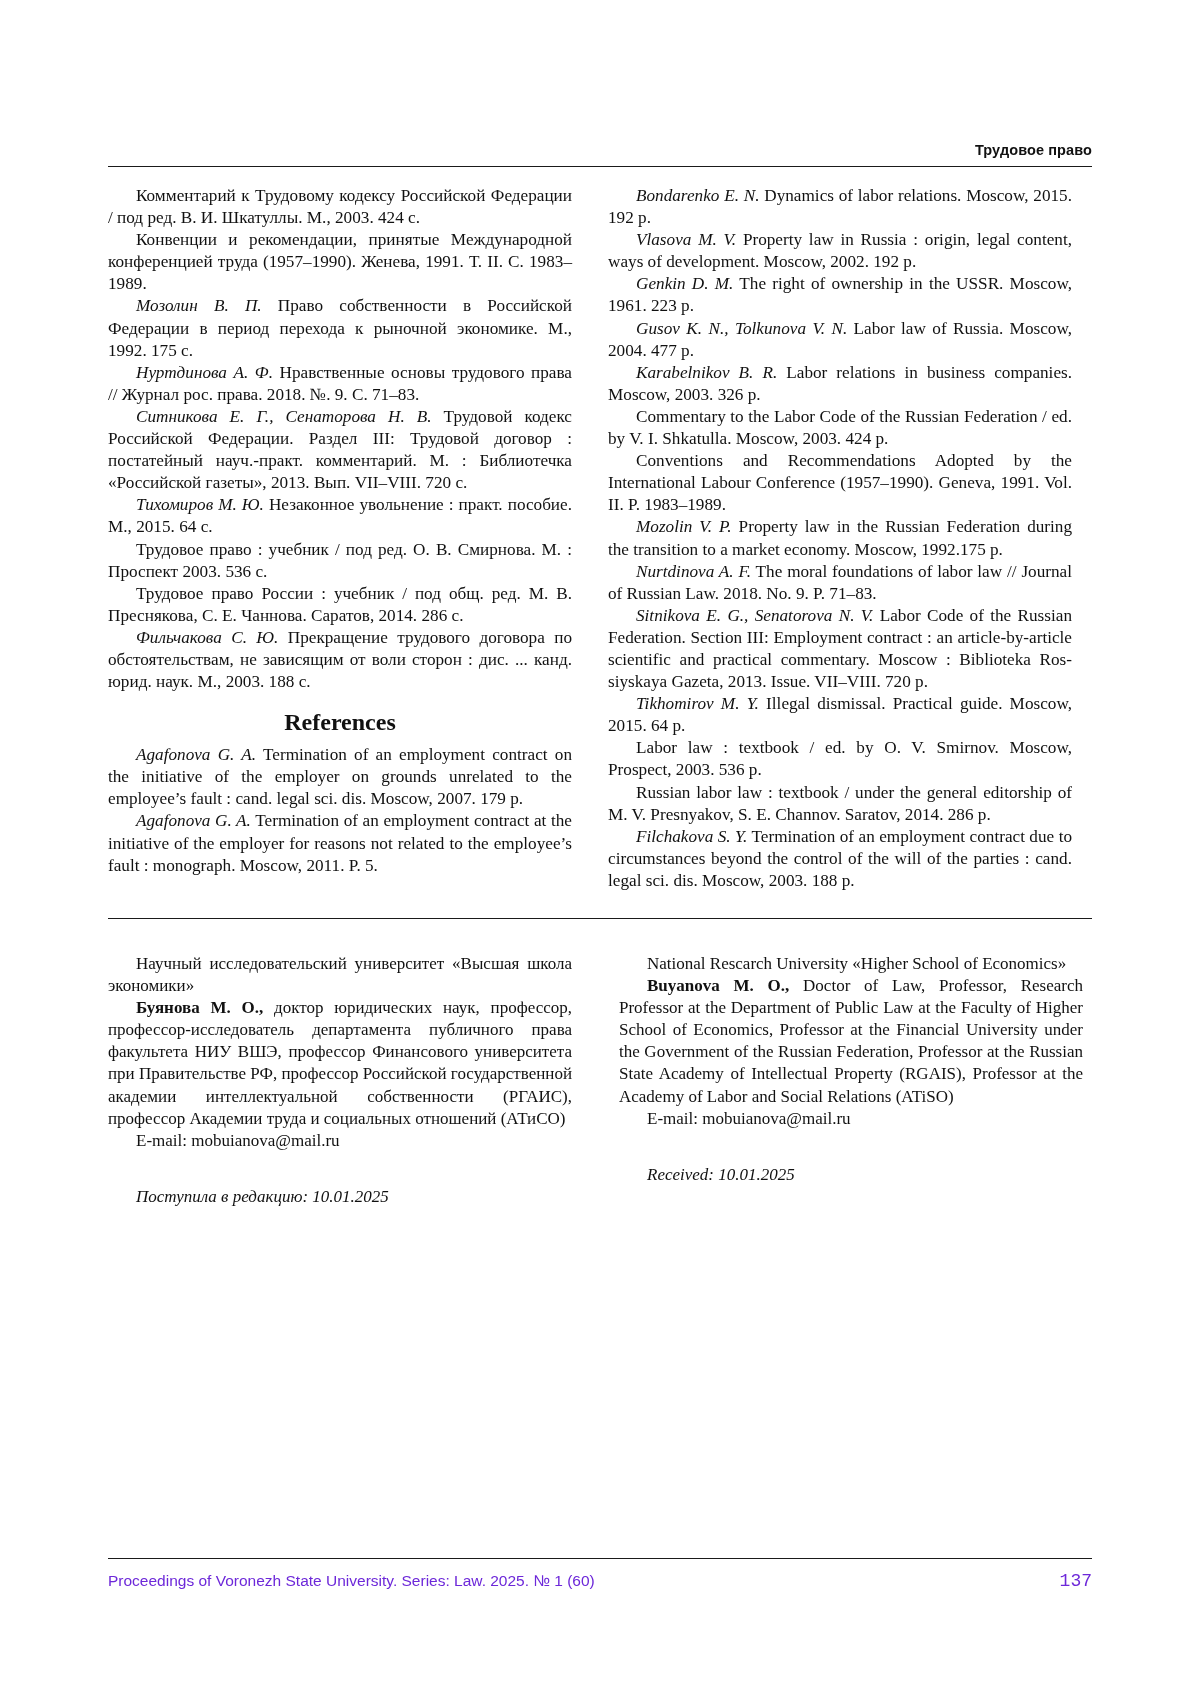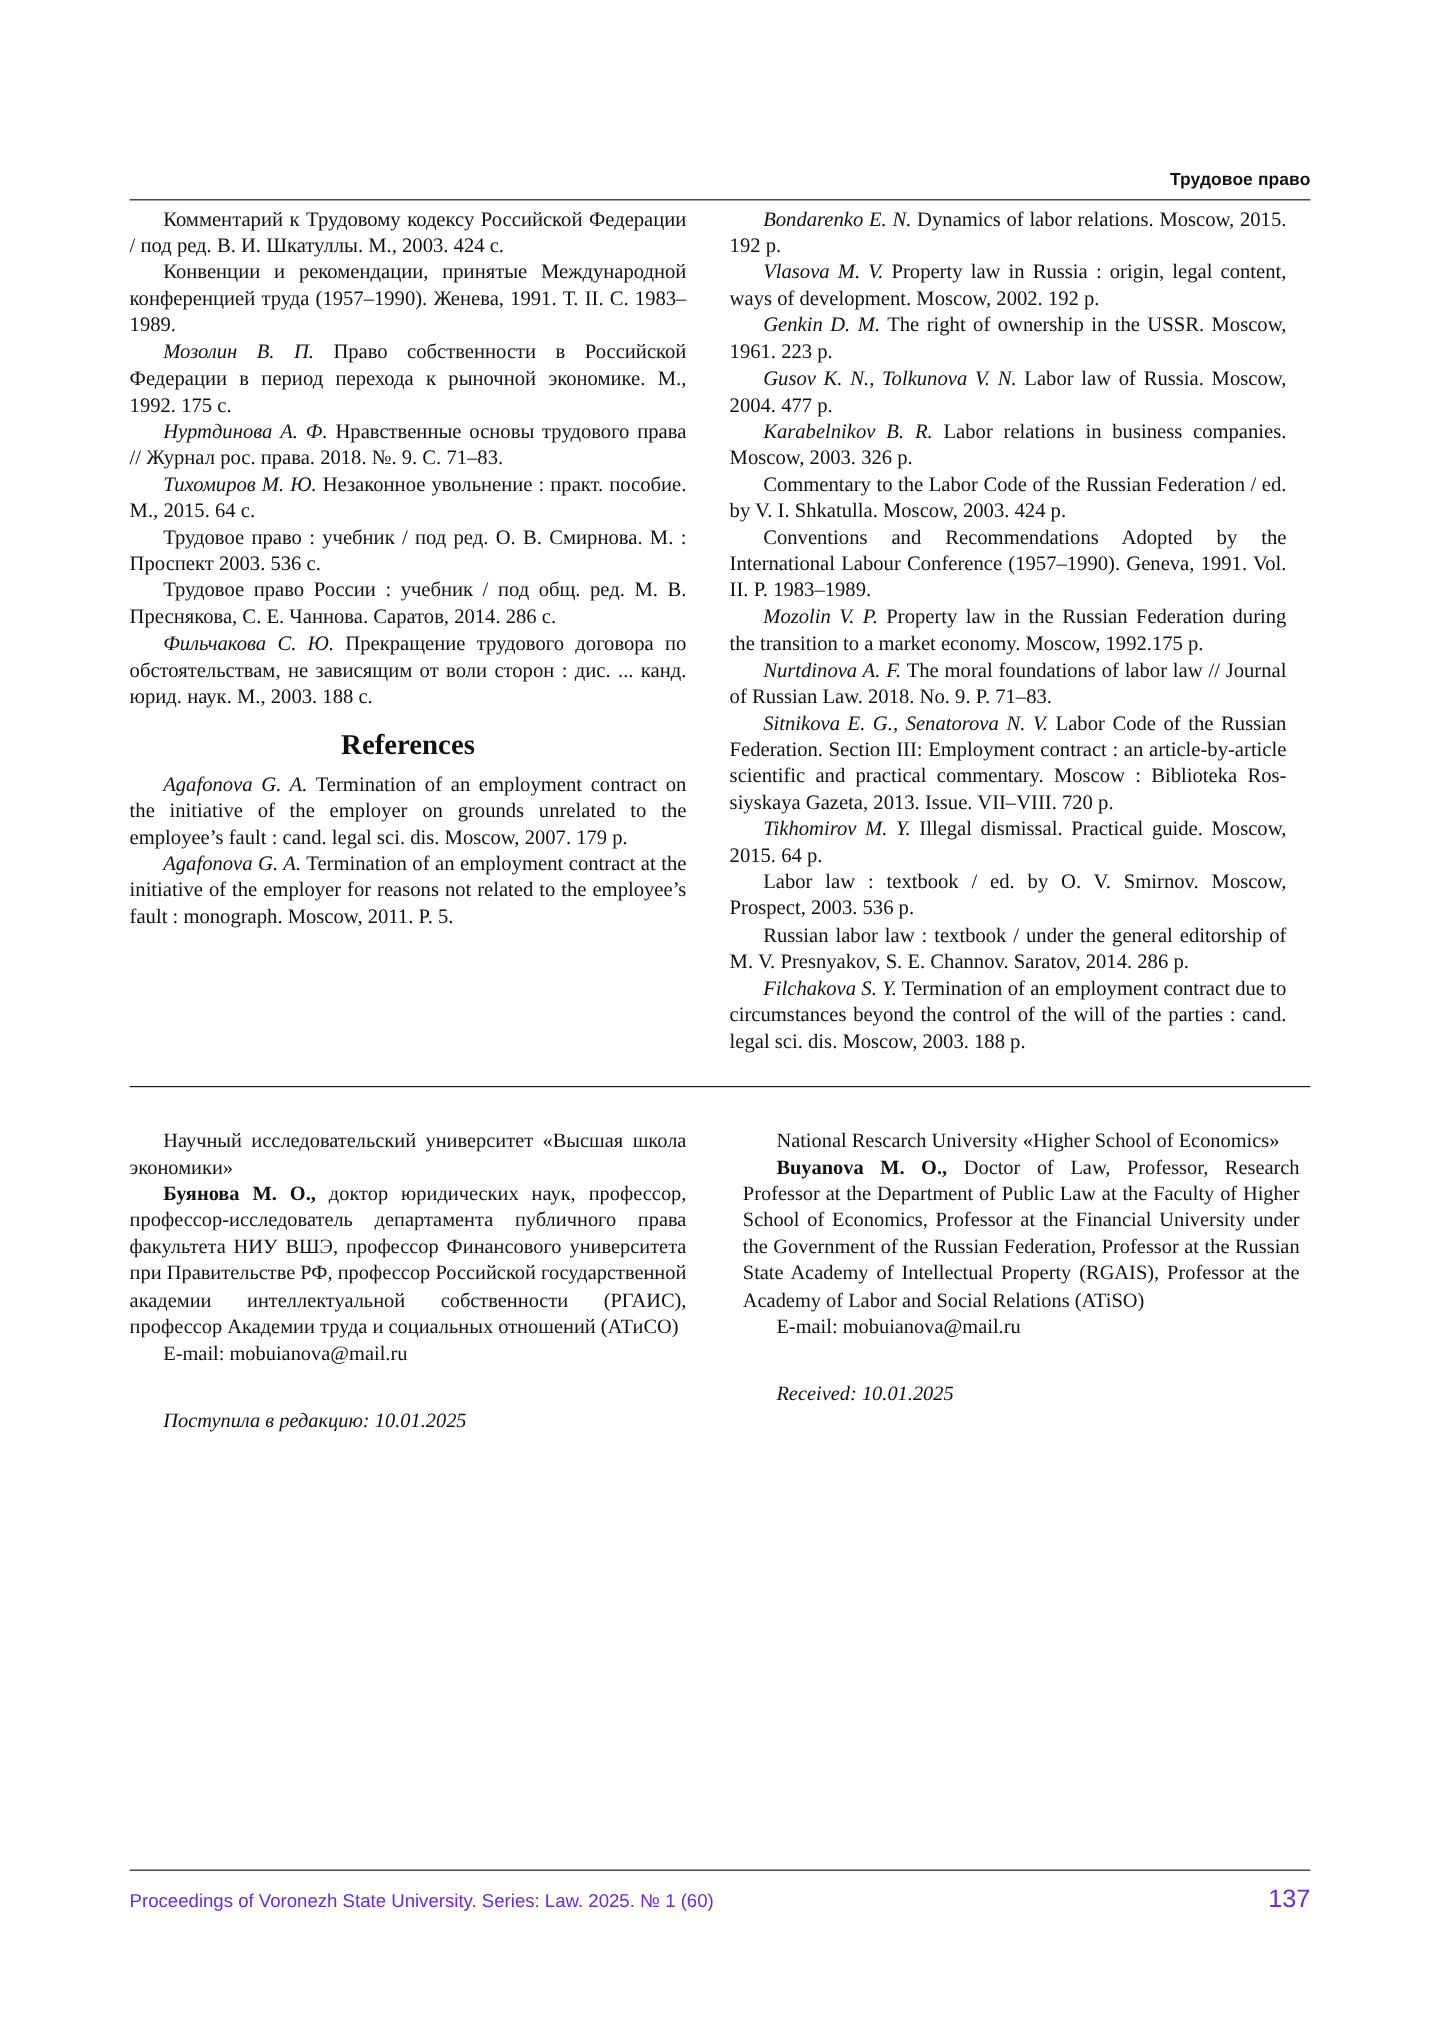--- a/index.html
+++ b/index.html
@@ -45,21 +45,21 @@
   }
   .rule-thin {
     border: 0;
     border-top: 1.1px solid #1a1a1a;
     margin: 0;
   }
 
   .cols {
     display: flex;
     gap: 36px;
-    margin-top: 5px;
+    margin-top: 18px;
   }
   .col {
     width: 464px;
   }
   p.para {
     margin: 0;
     font-size: 17.2px;
     line-height: 1.285;
     text-align: justify;
     text-justify: inter-word;
@@ -103,42 +103,43 @@
   .pagefoot .rowline {
     display: flex;
     justify-content: space-between;
     align-items: baseline;
     padding-top: 12px;
     font-family: "Liberation Sans", sans-serif;
     font-size: 15.5px;
     color: #6d28d9;
   }
   .pagefoot .pageno {
-    font-family: Liberation Sans, sans-serif;
-    font-size: 21px;
+    font-family: Liberation Mono, monospace;
+    font-size: 18px;
   }
 </style>
 </head>
 <body>
 
 <div class="page">
 
   <div class="content">
 
     <div class="runhead">Трудовое право</div>
     <hr class="rule">
 
     <div class="cols">
 
       <div class="col">
         <div>
           <p class="para"><span class="it"></span><span>Комментарий к Трудовому кодексу Российской Федерации / под ред. В. И. Шкатуллы. М., 2003. 424 с.</span></p>
           <p class="para"><span class="it"></span><span>Конвенции и рекомендации, принятые Международной конференцией труда (1957–1990). Женева, 1991. Т. II. С. 1983–1989.</span></p>
           <p class="para"><span class="it">Мозолин В. П.</span><span> Право собственности в Российской Федерации в период перехода к рыночной экономике. М., 1992. 175 с.</span></p>
           <p class="para"><span class="it">Нуртдинова А. Ф.</span><span> Нравственные основы трудового права // Журнал рос. права. 2018. №. 9. С. 71–83.</span></p>
+          <p class="para"><span class="it">Ситникова Е. Г., Сенаторова Н. В.</span><span> Трудовой кодекс Российской Федерации. Раздел III: Трудовой договор : постатейный науч.-практ. комментарий. М. : Библиотечка «Российской газеты», 2013. Вып. VII–VIII. 720 с.</span></p>
           <p class="para"><span class="it">Тихомиров М. Ю.</span><span> Незаконное увольнение : практ. пособие. М., 2015. 64 с.</span></p>
           <p class="para"><span class="it"></span><span>Трудовое право : учебник / под ред. О. В. Смирнова. М. : Проспект 2003. 536 с.</span></p>
           <p class="para"><span class="it"></span><span>Трудовое право России : учебник / под общ. ред. М. В. Преснякова, С. Е. Чаннова. Саратов, 2014. 286 с.</span></p>
           <p class="para"><span class="it">Фильчакова С. Ю.</span><span> Прекращение трудового договора по обстоятельствам, не зависящим от воли сторон : дис. ... канд. юрид. наук. М., 2003. 188 с.</span></p>
         </div>
 
         <h2 class="refs-heading">References</h2>
 
         <div>
           <p class="para"><span class="it">Agafonova G. A.</span><span> Termination of an employment contract on the initiative of the employer on grounds unrelated to the employee’s fault : cand. legal sci. dis. Moscow, 2007. 179 p.</span></p>

